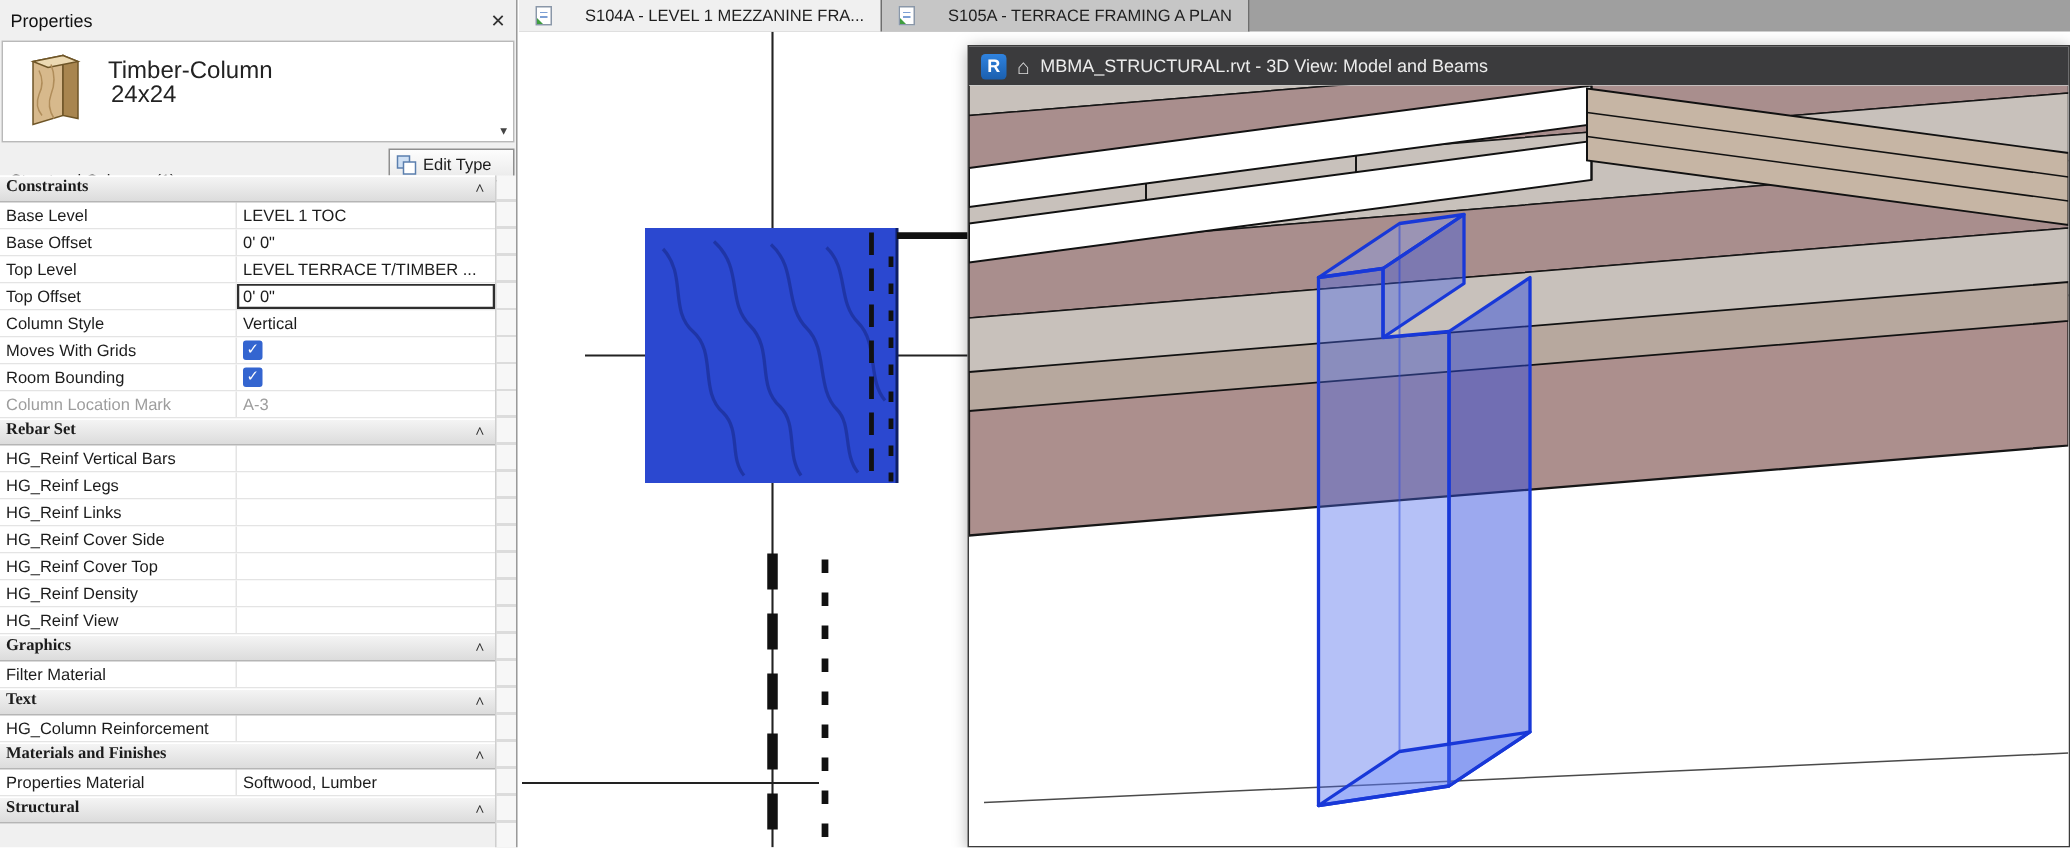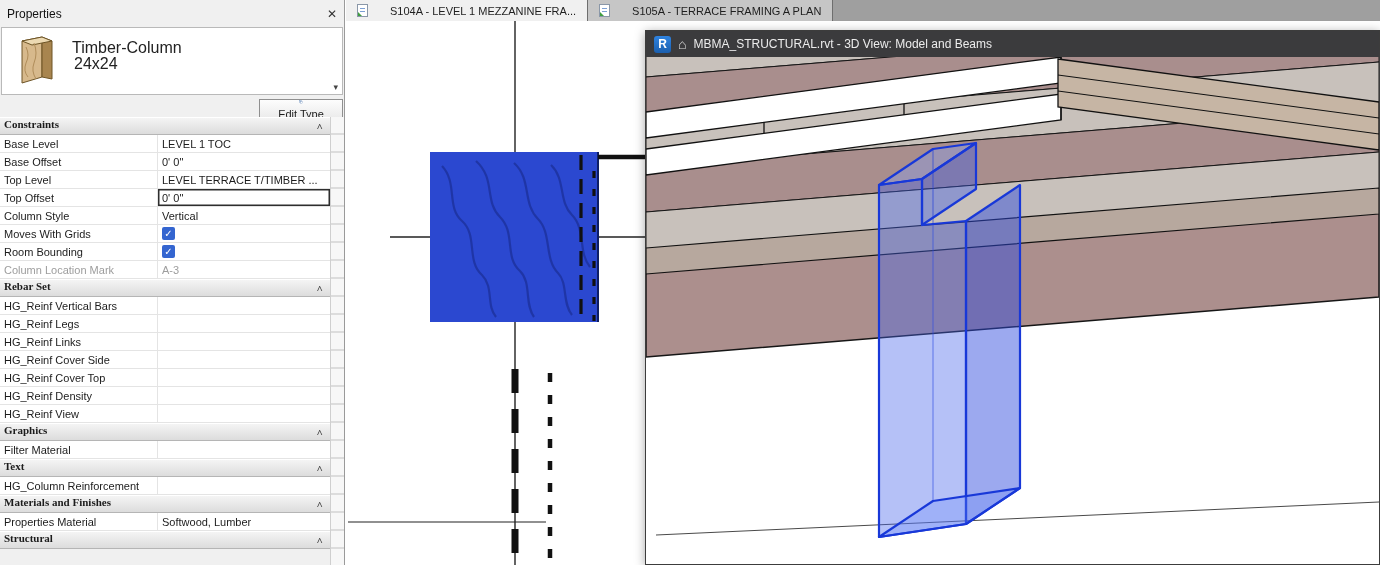--- a/index.html
+++ b/index.html
@@ -20,21 +20,21 @@
   .thumb { margin:5px 6px; }
   .type-text { padding-top:12px; font-size:16px; line-height:16px; color:#222; }
   .type-name { padding-left:2px; }
   .ts-arrow { position:absolute; right:4px; bottom:2px; font-size:9px; color:#444; }
   .selector-row { display:flex; margin:4px 1px 3px 1px; height:22px; }
   .combo { flex:1; background:#c4b5fd; border:1px solid #8f8f8f; display:flex; align-items:center;
            justify-content:space-between; padding:0 5px;margin-top:21px; }
   .combo-arrow { color:#555; font-size:10px; }
   .edit-type { width:84px; margin-left:3px; border:1px solid #8f8f8f;
                background:linear-gradient(#fdfdfd,#e9e9e9); display:flex; align-items:center;
-               gap:4px; padding:0 4px;flex-direction:column; }
+               gap:4px; padding:0 4px; }
   .grid { position:absolute; top:117px; left:0; right:14px; background:#fff; }
   .sec { height:18px; background:linear-gradient(#f4f4f4,#dcdcdc); border-top:1px solid #fff;
          border-bottom:1px solid #b5b5b5; display:flex; font-weight:bold;
          padding-left:4px; position:relative;font-family:Liberation Serif, serif; }
   .chev { position:absolute; right:7px; top:3px; font-weight:bold; color:#333; }
   .prow { height:18px; display:flex; background:#fff; border-bottom:1px solid #e4e4e4; }
   .plabel { width:158px; padding-left:4px; border-right:1px solid #e4e4e4; display:flex;
             align-items:center; overflow:hidden; white-space:nowrap; }
   .pvalue { flex:1; padding-left:4px; display:flex; align-items:center; overflow:hidden;
             white-space:nowrap; }

